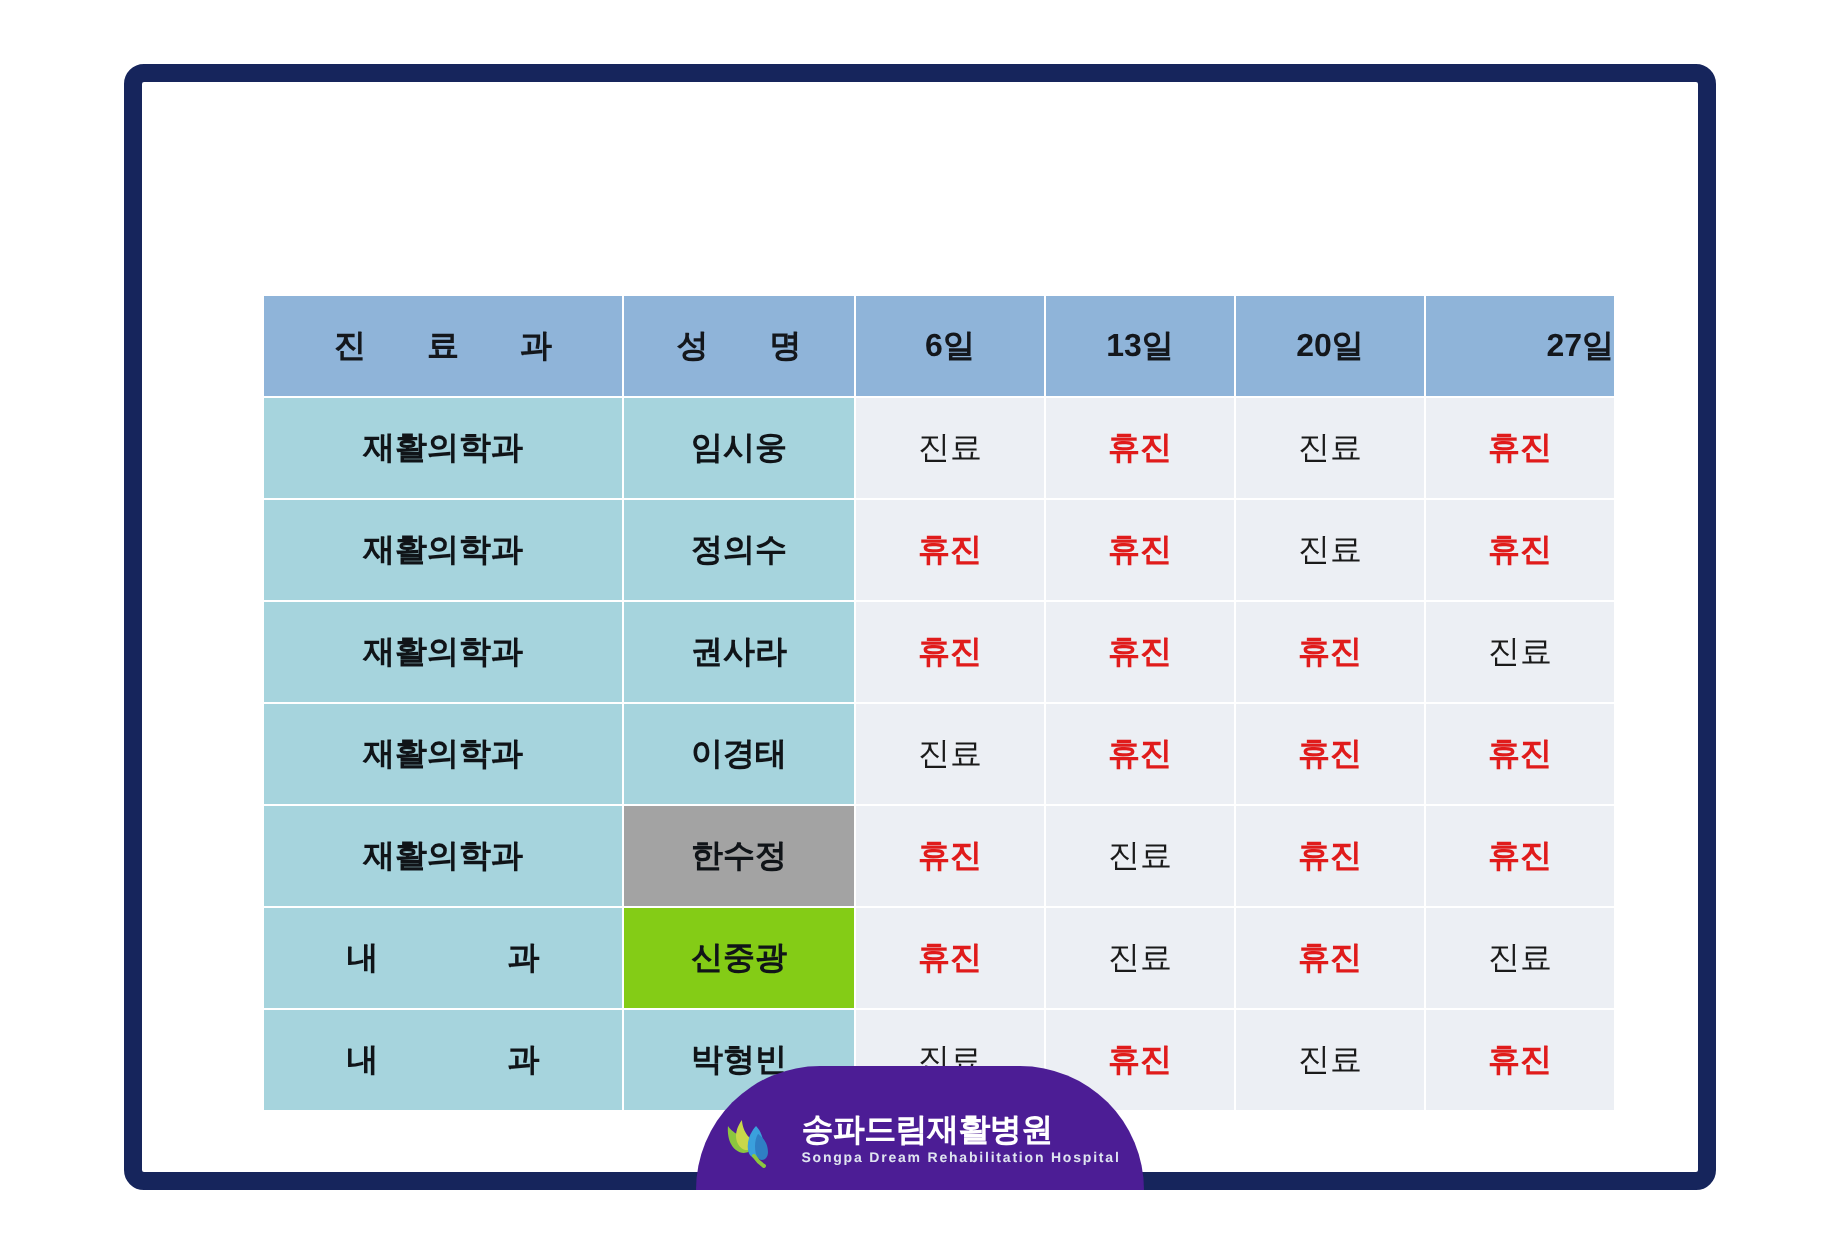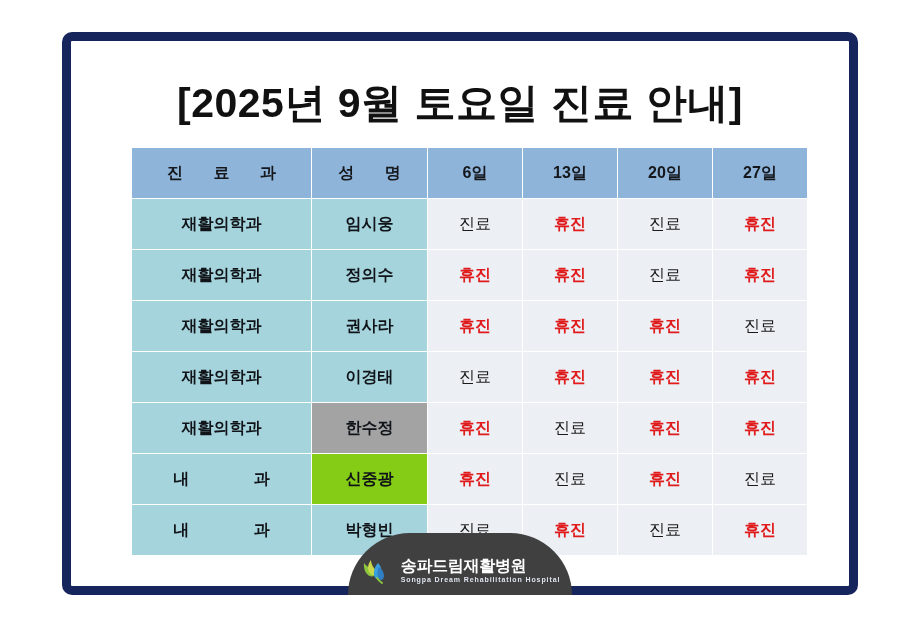--- a/index.html
+++ b/index.html
@@ -141,39 +141,38 @@
     letter-spacing: 0.9px;
     white-space: nowrap;
     margin-top: 1px;
   }
 </style>
 </head>
 <body>
 
 <div id="poster-frame" style="border-color: rgb(22, 37, 92);">
 
-  <div id="poster-title">[2025년 9월 토요일 진료 안내]</div>
 
   <table id="schedule-table">
     <colgroup>
       <col class="c-dept">
       <col class="c-name">
       <col class="c-day">
       <col class="c-day">
       <col class="c-day">
       <col class="c-day">
     </colgroup>
     <thead>
       <tr>
         <th class="hdr-spaced" style="background: rgb(143, 180, 217);">진 료 과</th>
         <th class="hdr-spaced" style="background: rgb(143, 180, 217);">성  명</th>
         <th style="background: rgb(143, 180, 217);">6일</th>
         <th style="background: rgb(143, 180, 217);">13일</th>
         <th style="background: rgb(143, 180, 217);">20일</th>
-        <th style="background: rgb(143, 180, 217);">27일</th>
+        <th style="background: rgb(143, 180, 217); text-align: right;">27일</th>
       </tr>
     </thead>
     <tbody id="schedule-body">
         <tr>
           <td class="cell-dept" style="background: rgb(166, 212, 221);">재활의학과</td>
           <td class="cell-name" style="background: rgb(166, 212, 221);">임시웅</td>
           <td class="cell-day status-open" style="color: rgb(26, 26, 26); background: rgb(236, 239, 244);">진료</td>
           <td class="cell-day status-closed" style="color: rgb(224, 27, 27); background: rgb(236, 239, 244);">휴진</td>
           <td class="cell-day status-open" style="color: rgb(26, 26, 26); background: rgb(236, 239, 244);">진료</td>
           <td class="cell-day status-closed" style="color: rgb(224, 27, 27); background: rgb(236, 239, 244);">휴진</td>
@@ -222,21 +221,21 @@
           <td class="cell-dept spaced" style="background: rgb(166, 212, 221);">내 과</td>
           <td class="cell-name" style="background: rgb(166, 212, 221);">박형빈</td>
           <td class="cell-day status-open" style="color: rgb(26, 26, 26); background: rgb(236, 239, 244);">진료</td>
           <td class="cell-day status-closed" style="color: rgb(224, 27, 27); background: rgb(236, 239, 244);">휴진</td>
           <td class="cell-day status-open" style="color: rgb(26, 26, 26); background: rgb(236, 239, 244);">진료</td>
           <td class="cell-day status-closed" style="color: rgb(224, 27, 27); background: rgb(236, 239, 244);">휴진</td>
         </tr>
       </tbody>
   </table>
 
-  <div id="hospital-logo" style="background: #404040;">
+  <div id="hospital-logo" style="background: #4c1d95;">
     <div id="logo-inner">
       <span id="logo-mark">
         <svg width="34" height="34" viewBox="0 0 34 34" aria-hidden="true">
           <path d="M16 16 C7 14 4 9 4 9 C4 9 3 17 8 21 C11 23.5 15 22.5 16 20 Z" fill="#8cc63f"></path>
           <path d="M16 16 C11 12 11 6 11 6 C11 6 6 12 9 18 C10.5 21 14 22 16 20 Z" fill="#c9d74a"></path>
           <path d="M18 9 C18 9 13 14 14 21 C14.6 25 18 26 20 24 C23 21 22 13 18 9 Z" fill="#3aa0dd"></path>
           <path d="M19 13 C19 13 24 16 24 22 C24 26 20.5 27 19 25 C17 22.5 17 16 19 13 Z" fill="#2f7fc4"></path>
           <path d="M17 24 C17 24 19 27 22 29" stroke="#8cc63f" stroke-width="2" fill="none" stroke-linecap="round"></path>
         </svg>
       </span>

